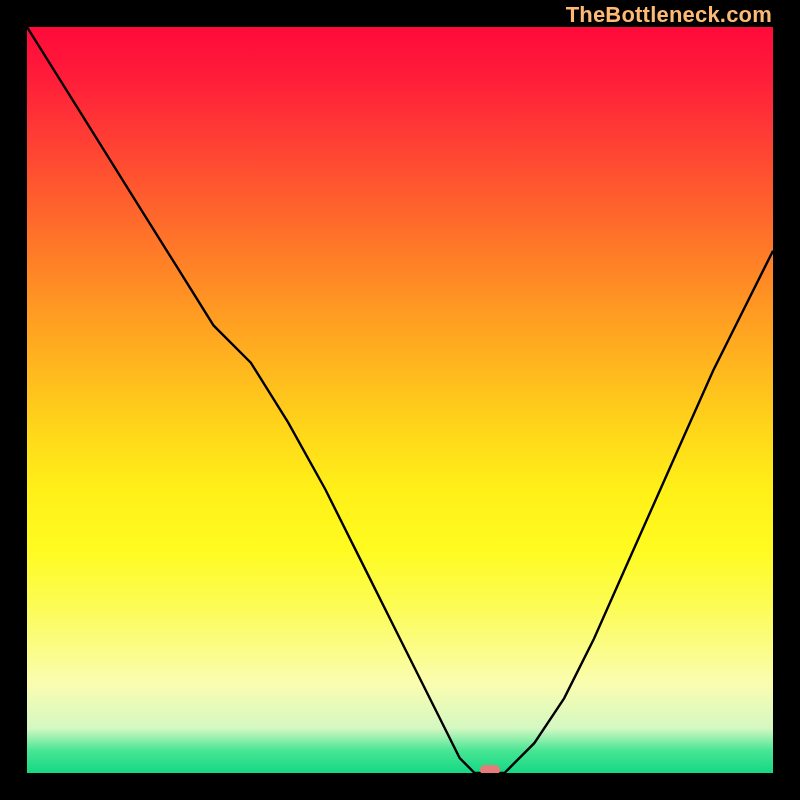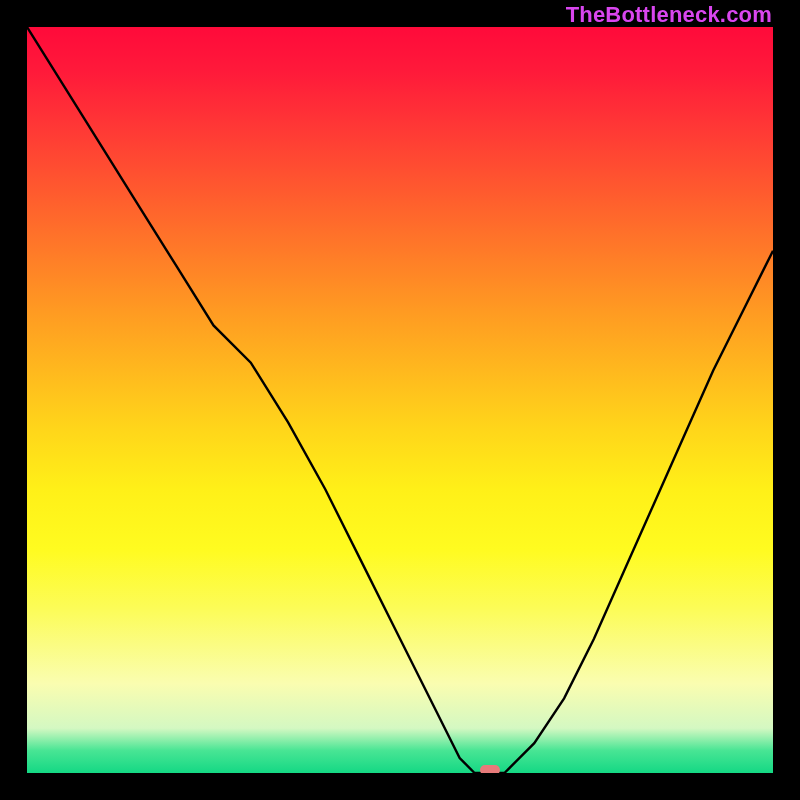--- a/index.html
+++ b/index.html
@@ -45,21 +45,21 @@
     width: 100%;
     height: 100%;
   }
   .attribution {
     position: absolute;
     top: 2px;
     right: 28px;
     font-family: Arial, Helvetica, sans-serif;
     font-size: 22px;
     font-weight: bold;
-    color: #d946ef;
+    color: #fdba74;
     letter-spacing: 0.2px;
   }
   .marker {
     position: absolute;
     width: 20px;
     height: 10px;
     border-radius: 5px;
     background: #e77a7a;
     transform: translate(-50%, -50%);
   }

